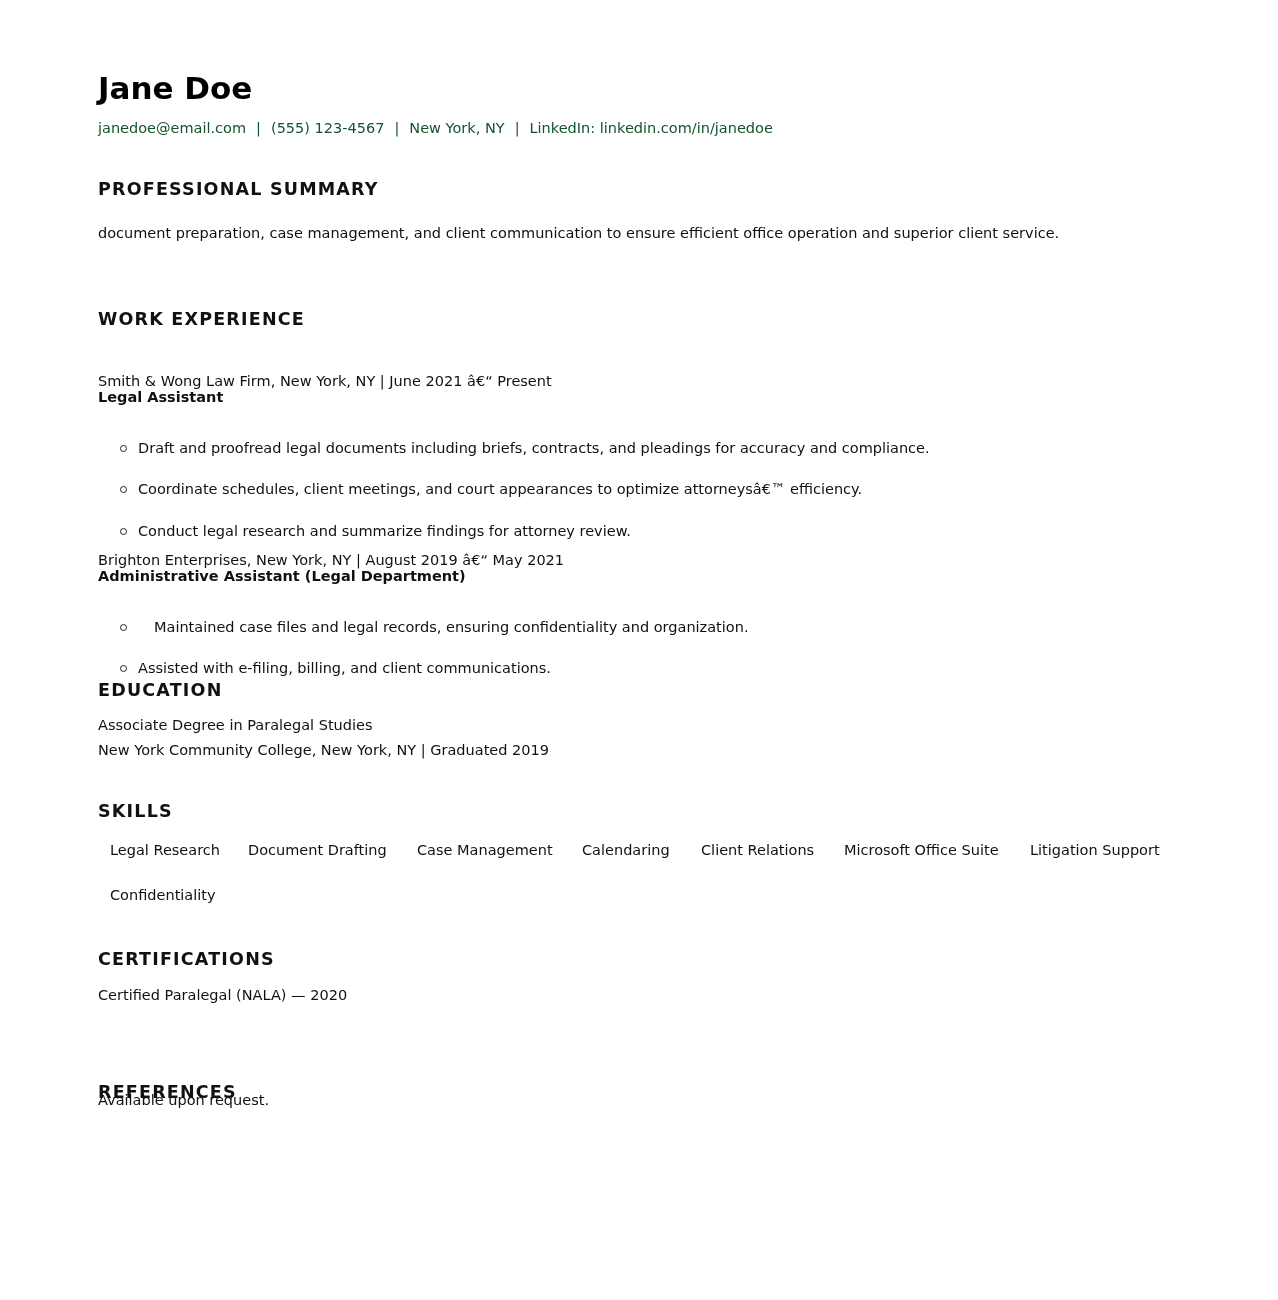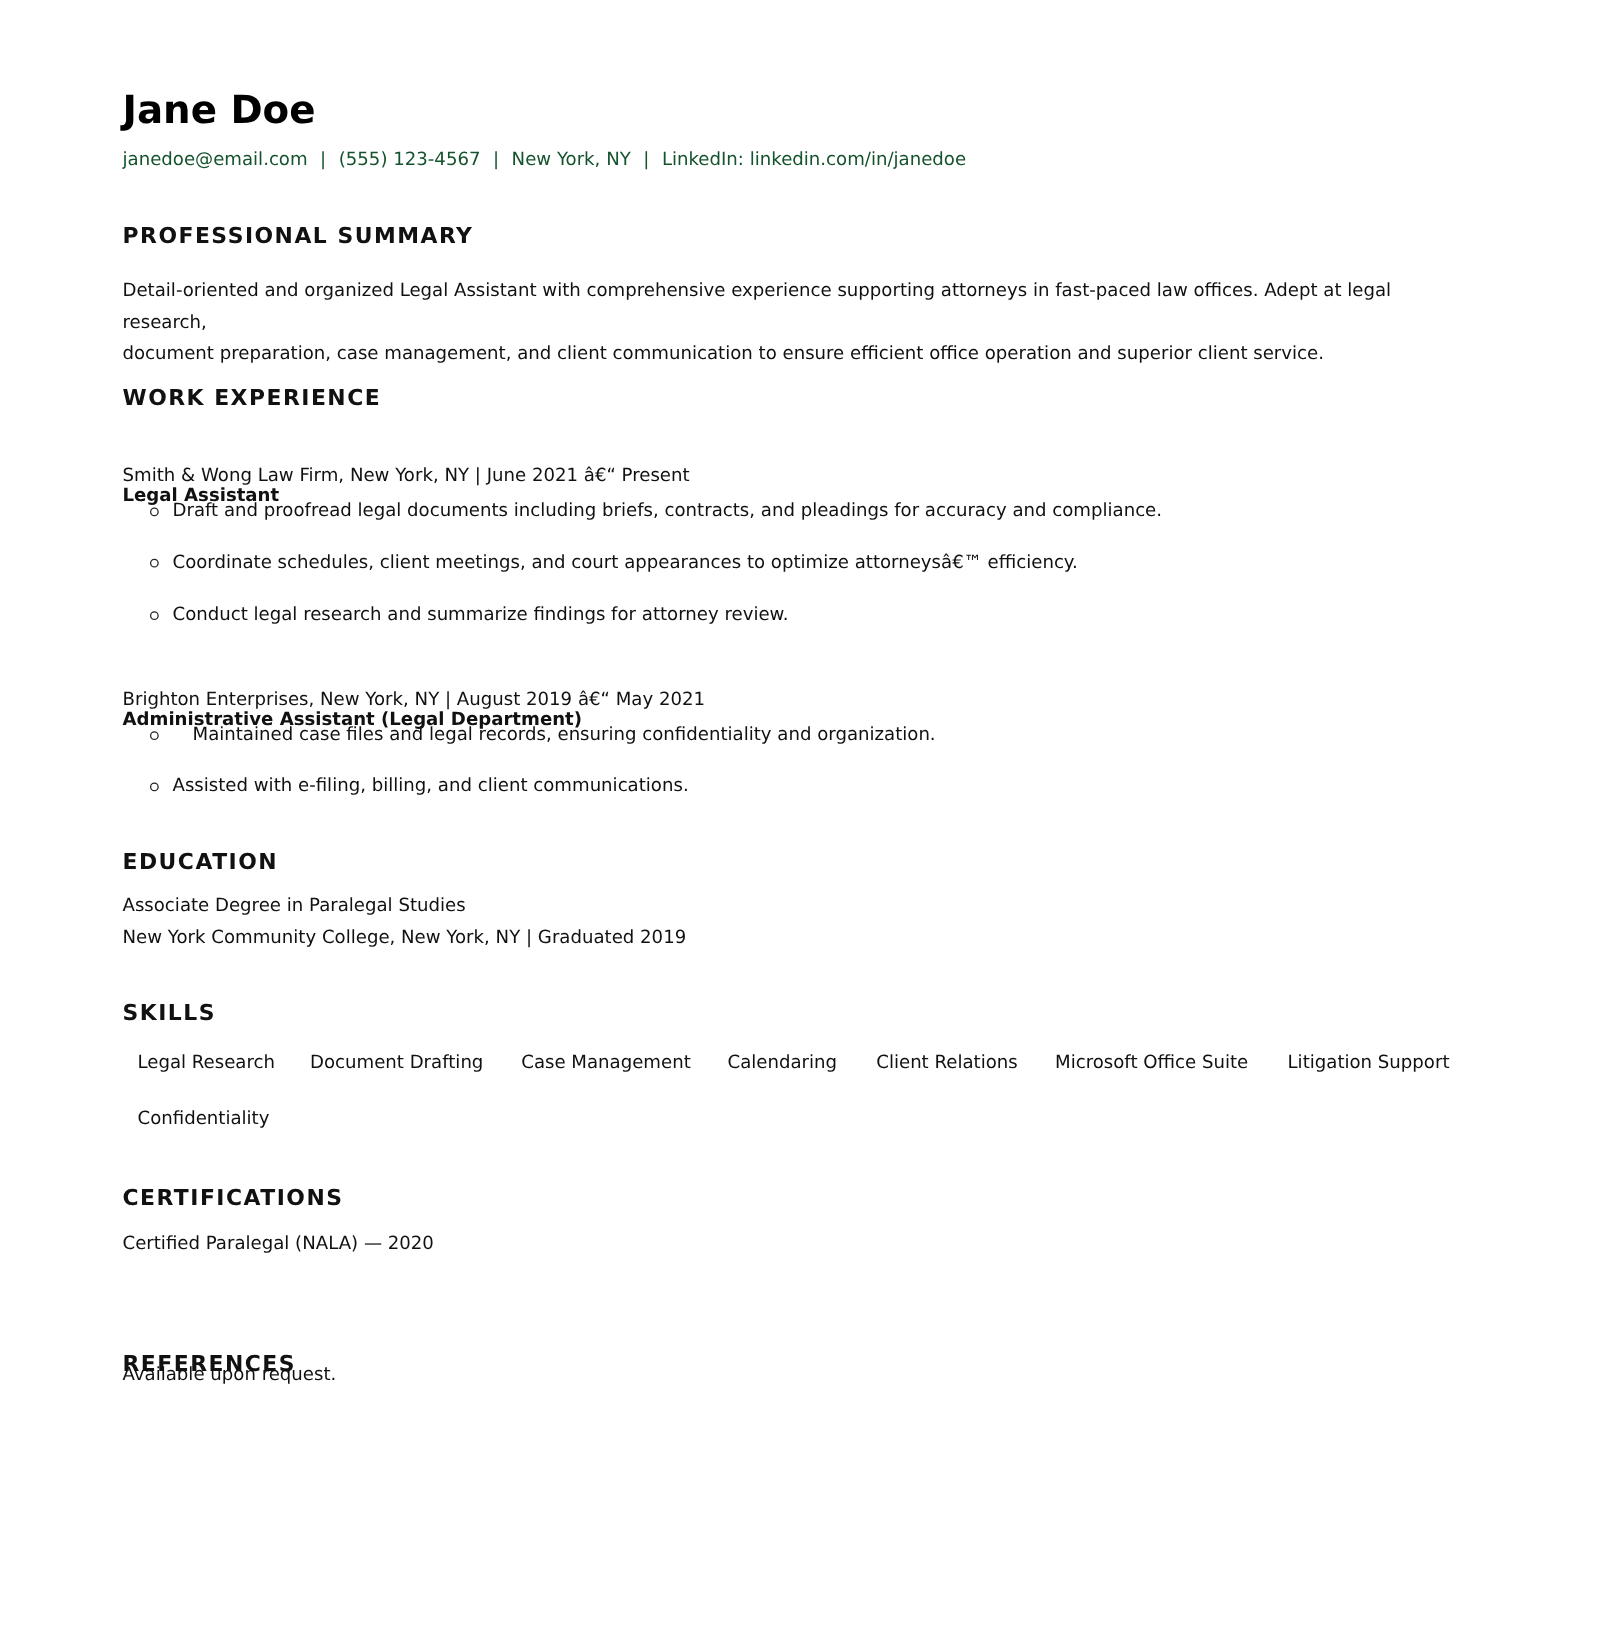--- a/index.html
+++ b/index.html
@@ -72,20 +72,21 @@
       white-space: nowrap;
     }
     .bullet {
       position: absolute;
       left: 22px;
       font-size: 14.5px;
       line-height: 20px;
       white-space: nowrap;
       display: flex;
       align-items: center;
+      margin-top: 39px;
     }
     .bullet .dot {
       display: inline-block;
       width: 7px;
       height: 7px;
       border: 1.3px solid #222;
       border-radius: 50%;
       margin-right: 11px;
       flex-shrink: 0;
     }
@@ -115,21 +116,20 @@
 
 <div class="page">
 
   <h1 class="name">Jane Doe</h1>
   <div class="contact">
     <span>janedoe@email.com</span><span class="sep">|</span><span>(555) 123-4567</span><span class="sep">|</span><span>New York, NY</span><span class="sep">|</span><span>LinkedIn: linkedin.com/in/janedoe</span>
   </div>
 
   <h2 class="section-title" style="top:177px;">PROFESSIONAL SUMMARY</h2>
   <div class="body-text summary" style="top:221px;">
-    <div>Detail-oriented and organized Legal Assistant with comprehensive experience supporting attorneys in fast-paced law offices. Adept at legal research,</div>
     <div>document preparation, case management, and client communication to ensure efficient office operation and superior client service.</div>
   </div>
 
   <h2 class="section-title" style="top:307px;">WORK EXPERIENCE</h2>
 
   <div class="job-title" style="top:344px;">Legal Assistant</div>
   <div class="job-meta" style="top:371px;">Smith &amp; Wong Law Firm, New York, NY | June 2021 â€“ Present</div>
   <div class="bullet" style="top:399px;">
     <span class="dot"></span>
     <span>Draft and proofread legal documents including briefs, contracts, and pleadings for accuracy and compliance.</span>

